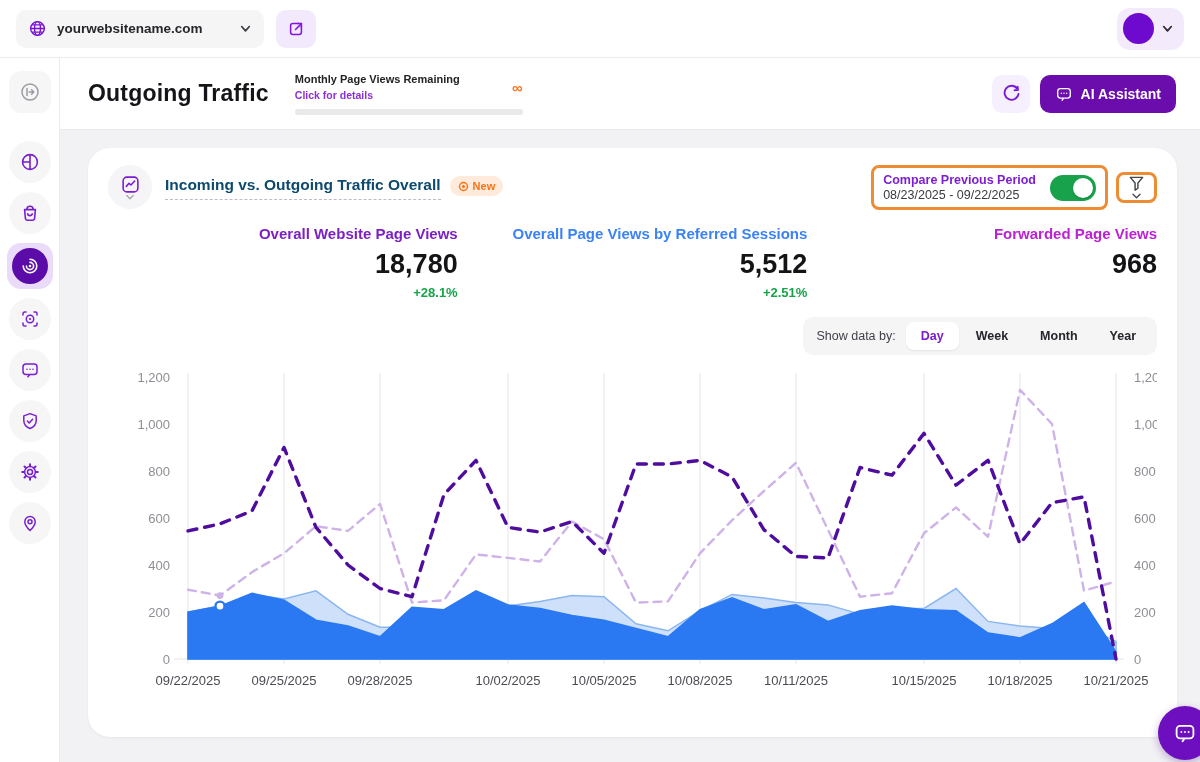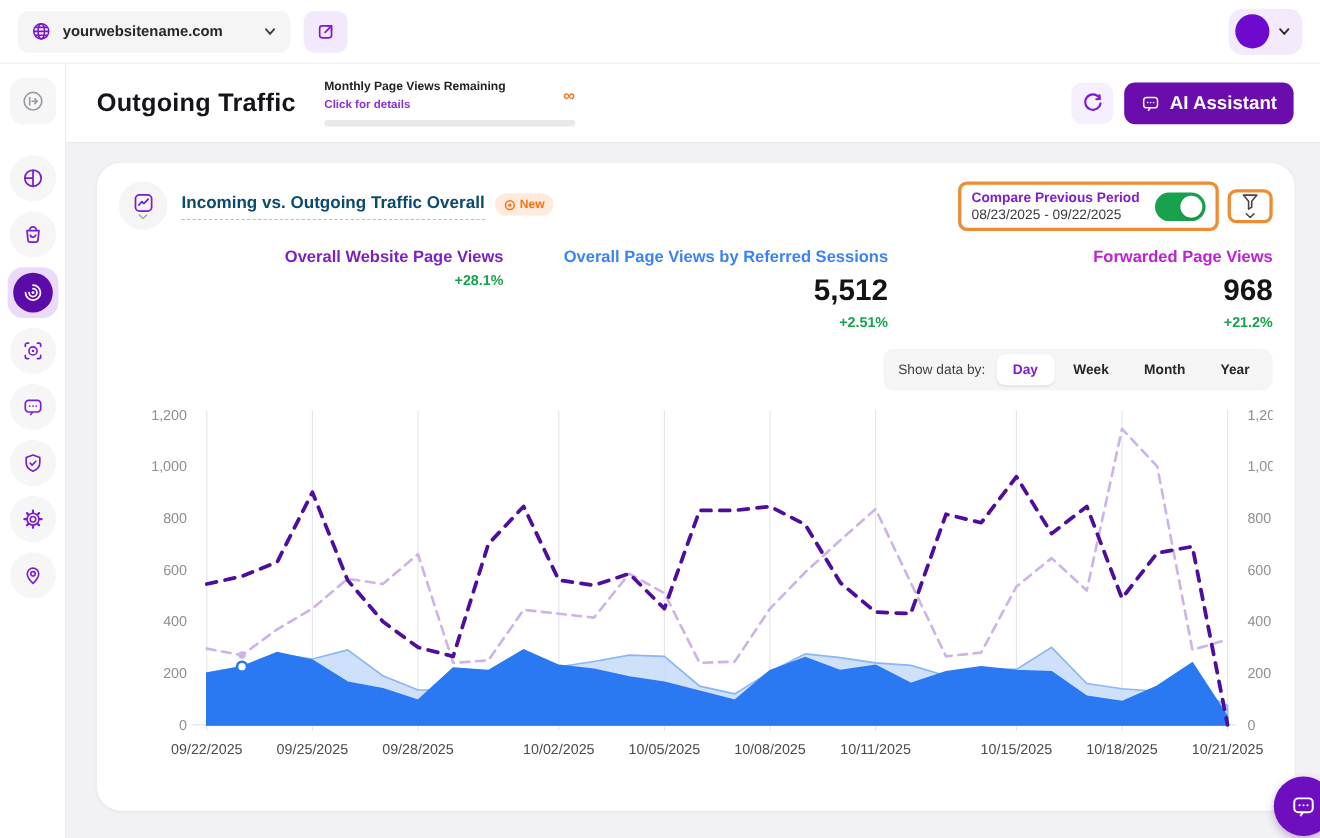--- a/index.html
+++ b/index.html
@@ -31,21 +31,21 @@
   .usage-top{display:flex;justify-content:space-between;align-items:center}
   .usage-label{font-size:11px;font-weight:700;color:#232327}
   .usage-link{font-size:10.5px;color:#8b2fd6;font-weight:700;cursor:pointer;margin-top:1px;display:inline-block}
   .usage-inf{color:#f9741f;font-weight:700;font-size:15px;line-height:1}
   .usage-bar{height:6px;background:#e9e9eb;border-radius:3px;margin-top:6px}
   .header-right{margin-left:auto;display:flex;align-items:center;gap:10px}
   .refresh-btn{width:38px;height:38px;border-radius:10px;background:#f6effe;display:flex;align-items:center;justify-content:center;cursor:pointer}
   .range-pill{height:38px;background:#f5f5f6;border-radius:10px;display:flex;align-items:center;gap:9px;padding:0 12px;cursor:pointer}
   .range-preset{font-size:13.5px;font-weight:800;color:#1c1c20}
   .range-dates{font-size:12.5px;color:#3f3f46}
-  .ai-btn{height:38px;background:#6a0dac;color:#fff;border:none;border-radius:10px;display:flex;align-items:center;gap:8px;padding:0 15px;font-size:17px;font-weight:700;cursor:pointer;font-family:inherit}
+  .ai-btn{height:38px;background:#6a0dac;color:#fff;border:none;border-radius:10px;display:flex;align-items:center;gap:8px;padding:0 15px;font-size:14px;font-weight:700;cursor:pointer;font-family:inherit}
 
   
   .content{height:632px;padding:18px 23px 24px 28px}
   .card{background:#fff;border-radius:22px;height:589px;box-shadow:0 1px 3px rgba(25,25,46,.05);padding:17px 20px;position:relative}
   .card-head{display:flex;align-items:flex-start}
   .chart-badge{width:44px;height:44px;border-radius:50%;background:#f5f4f6;display:flex;flex-direction:column;align-items:center;justify-content:center;cursor:pointer;gap:0}
   .card-title{font-size:15.5px;font-weight:700;color:#0c4a6e;border-bottom:1px dashed #bcbcc6;padding-bottom:5px;margin:11px 0 0 13px}
   .new-badge{display:inline-flex;align-items:center;gap:4px;background:#ffeadb;color:#f97316;border-radius:10px;font-size:11px;font-weight:700;padding:4px 8px;margin:11px 0 0 9px}
   .head-right{margin-left:auto;display:flex;gap:8px;align-items:center}
   .compare-box{border:3px solid #ee8c33;border-radius:8px;padding:5px 9px;display:flex;align-items:center;gap:14px}
@@ -279,31 +279,31 @@
                     <path d="M2 1.5l4 4 4-4" fill="none" stroke="#44444a" stroke-width="1.5" stroke-linecap="round" stroke-linejoin="round"></path>
                   </svg>
               </span>
             </div>
           </div>
         </div>
 
         <div class="metrics">
           <div class="metric">
             <div class="metric-label" style="color: rgb(125, 31, 195);">Overall Website Page Views</div>
+            <div class="metric-value">18,780</div>
             <div class="metric-delta">+28.1%</div>
           </div>
           <div class="metric">
             <div class="metric-label" style="color: rgb(59, 130, 246);">Overall Page Views by Referred Sessions</div>
             <div class="metric-value">5,512</div>
             <div class="metric-delta">+2.51%</div>
           </div>
           <div class="metric">
             <div class="metric-label" style="color: rgb(189, 33, 214);">Forwarded Page Views</div>
             <div class="metric-value">968</div>
-            <div class="metric-delta">+21.2%</div>
           </div>
         </div>
 
         <div class="showdata-row">
           <div class="showdata">
             <span class="sd-label">Show data by:</span>
             <span class="sd-opt active">Day</span>
             <span class="sd-opt">Week</span>
             <span class="sd-opt">Month</span>
             <span class="sd-opt">Year</span>

